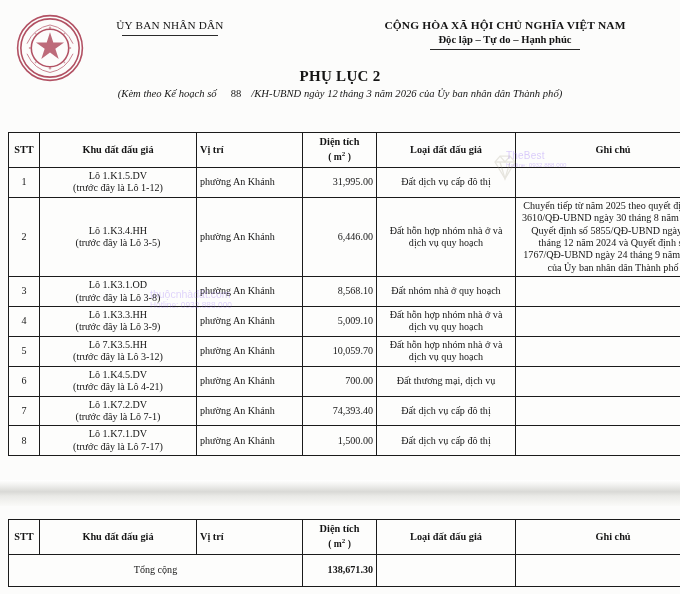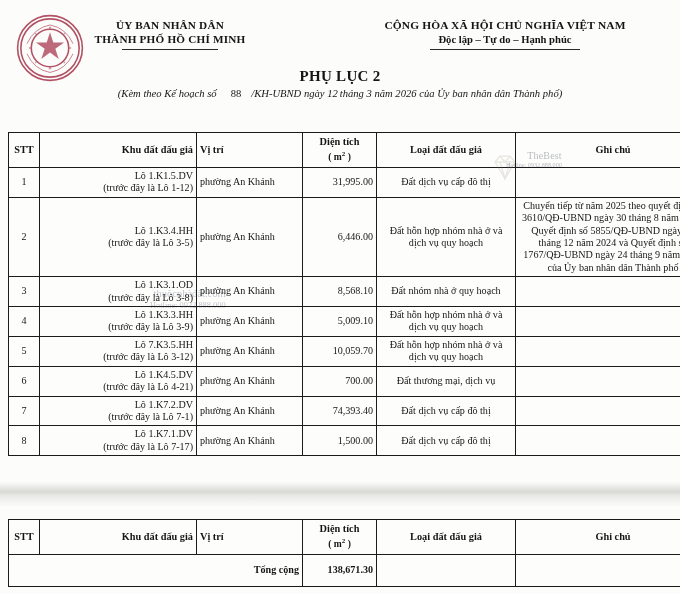--- a/index.html
+++ b/index.html
@@ -56,21 +56,21 @@
     left: 0;
     right: 0;
     height: 56px;
   }
   .org-block {
     position: absolute;
     left: 36px;
     top: 10px;
     width: 268px;
     text-align: center;
-    font-weight: bold;
+    font-weight: normal;
     font-size: 11.2px;
     line-height: 14px;
     letter-spacing: .2px;
     z-index: 3;
   }
   .org-rule {
     width: 96px;
     height: 1.3px;
     background: #2a2a2a;
     margin: 3px auto 0 auto;
@@ -175,65 +175,64 @@
     top: 132px;
     left: 8px;
     width: 664px;
   }
   #total-table {
     top: 519px;
     left: 8px;
     width: 664px;
   }
   .c-stt    { width: 24px;  text-align: center; }
-  .c-lot    { width: 150px; text-align: right; }
+  .c-lot    { width: 150px; text-align: center; }
   .c-loc    { width: 99px;  text-align: left; }
   .c-area   { width: 67px;  text-align: right; padding-right: 6px; }
   .c-type   { width: 132px; text-align: center; }
   .c-note   { width: 188px; text-align: center; }
 
   .c-area.hdr { text-align: center; }
   .sup-m2 { font-size: 9.6px; }
   .sup-m2 sup { font-size: 7px; }
 
   .lot-name  { display: block; }
   .lot-prev  { display: block; }
 
   td.note-cell {
     font-size: 9.5px;
     line-height: 11.6px;
     padding: 3px 4px;
   }
 
   .total-label {
-    text-align: right;
-    font-weight: bold;
+    text-align: center;
+    font-weight: normal;
     font-size: 10.8px;
   }
   .total-value {
     text-align: right;
     font-weight: bold;
     font-size: 10.3px;
     padding-right: 6px;
   }
   .total-row td { height: 27px; }
 
   
   .wm {
     position: absolute;
     z-index: 4;
     pointer-events: none;
     user-select: none;
     opacity: .30;
   }
   .wm-text {
-    font-family: Liberation Serif, serif;
-    color: #0f172a;
+    font-family: Liberation Sans, sans-serif;
+    color: #8b5cf6;
     white-space: nowrap;
-    text-align: right;
   }
   .wm-1 { left: 506px; top: 150px; }
   .wm-1 .wm-title { font-size: 10px; line-height: 11px; letter-spacing: .2px; }
   .wm-1 .wm-sub   { font-size: 6.2px; line-height: 8px; }
   .wm-diamond {
     position: absolute;
     left: 488px;
     top: 152px;
     width: 34px;
     height: 30px;
@@ -281,21 +280,20 @@
       <g fill="none" stroke="#a83a4f" stroke-width="1.3" opacity=".75">
         <path d="M18 44 q10-22 32-26"></path>
         <path d="M82 44 q-10-22 -32-26"></path>
         <path d="M18 58 q10 22 32 26"></path>
         <path d="M82 58 q-10 22 -32 26"></path>
       </g>
     </svg>
 
     <div class="org-block">
       <div>ỦY BAN NHÂN DÂN</div>
-      <div>THÀNH PHỐ HỒ CHÍ MINH</div>
       <div class="org-rule"></div>
     </div>
 
     <div class="nation-block">
       <div class="nation-line1">CỘNG HÒA XÃ HỘI CHỦ NGHĨA VIỆT NAM</div>
       <div class="nation-line2">Độc lập – Tự do – Hạnh phúc</div>
       <div class="nation-rule"></div>
     </div>
   </div>
 

